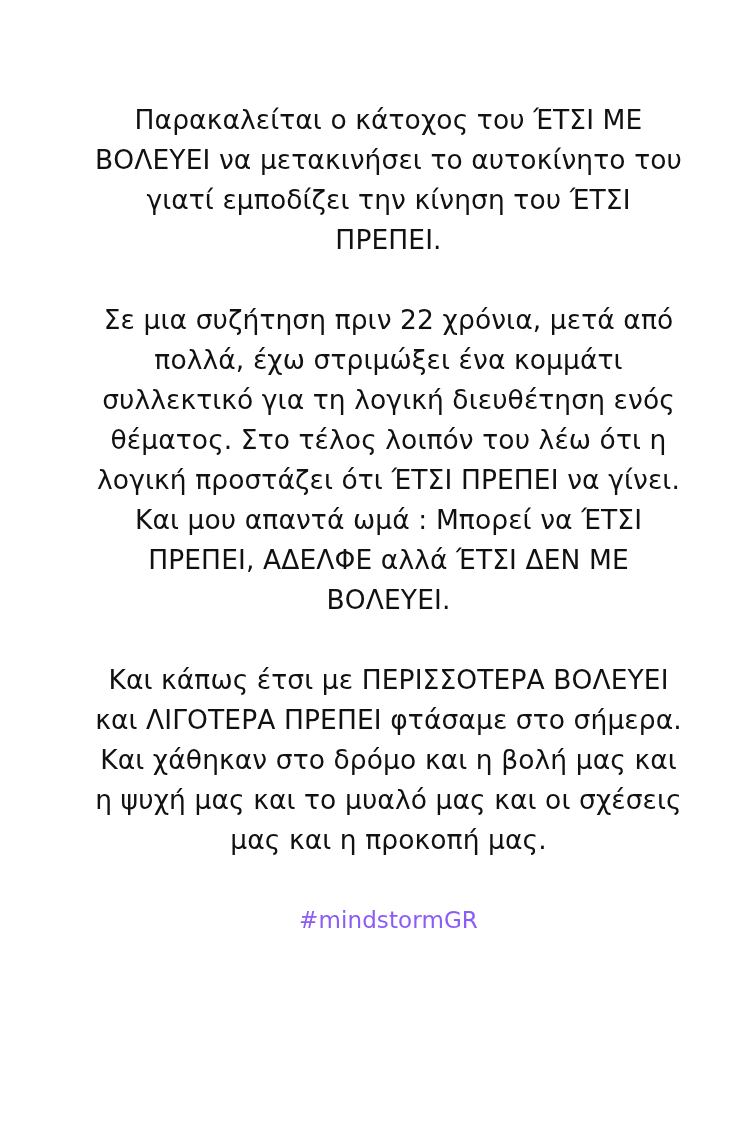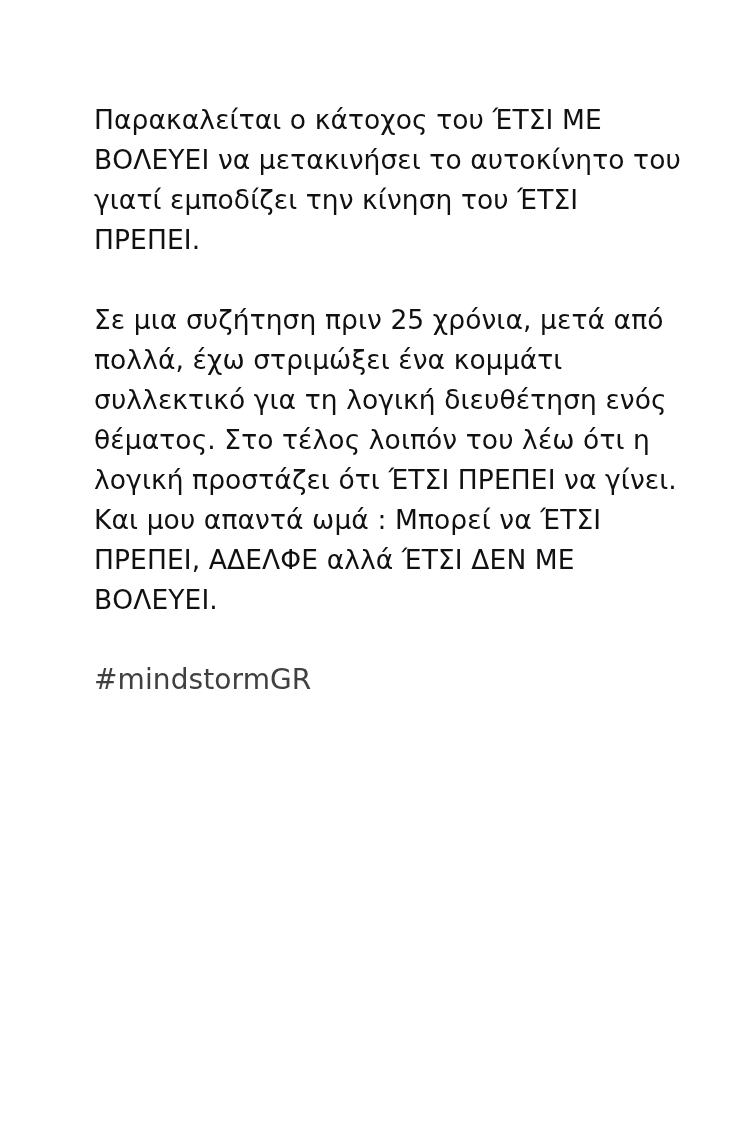--- a/index.html
+++ b/index.html
@@ -13,44 +13,46 @@
     font-family: "DejaVu Sans", sans-serif;
     overflow: hidden;
   }
   .post {
     width: 755px;
     height: 1128px;
     box-sizing: border-box;
     background: #ffffff;
     padding: 100px 72px 60px 94px;
     display: block;
+    text-align: center;
   }
   .post-body {
     color: #111113;
     font-size: 26.5px;
     line-height: 40px;
     letter-spacing: 0.1px;
     font-weight: 400;
   }
   .para {
     margin: 0 0 40px 0;
     white-space: pre-wrap;
   }
   .para:last-child {
     margin-bottom: 0;
   }
   .hashtag {
-    color: #404040;
-    font-size: 28px;
+    color: #8b5cf6;
+    font-size: 23px;
     line-height: 40px;
     margin: 0;
   }
 </style>
 </head>
 <body>
 
 <div class="post">
   <div class="post-body">
     <p class="para">Παρακαλείται ο κάτοχος του ΈΤΣΙ ΜΕ ΒΟΛΕΥΕΙ να μετακινήσει το αυτοκίνητο του γιατί εμποδίζει την κίνηση του ΈΤΣΙ ΠΡΕΠΕΙ.</p>
-    <p class="para">Σε μια συζήτηση πριν 25 χρόνια, μετά από πολλά, έχω στριμώξει ένα κομμάτι συλλεκτικό για τη λογική διευθέτηση ενός θέματος. Στο τέλος λοιπόν του λέω ότι η λογική προστάζει ότι ΈΤΣΙ ΠΡΕΠΕΙ να γίνει. Και μου απαντά ωμά : Μπορεί να ΈΤΣΙ ΠΡΕΠΕΙ, ΑΔΕΛΦΕ αλλά ΈΤΣΙ ΔΕΝ ΜΕ ΒΟΛΕΥΕΙ.</p>
+    <p class="para">Σε μια συζήτηση πριν 22 χρόνια, μετά από πολλά, έχω στριμώξει ένα κομμάτι συλλεκτικό για τη λογική διευθέτηση ενός θέματος. Στο τέλος λοιπόν του λέω ότι η λογική προστάζει ότι ΈΤΣΙ ΠΡΕΠΕΙ να γίνει. Και μου απαντά ωμά : Μπορεί να ΈΤΣΙ ΠΡΕΠΕΙ, ΑΔΕΛΦΕ αλλά ΈΤΣΙ ΔΕΝ ΜΕ ΒΟΛΕΥΕΙ.</p>
+    <p class="para">Και κάπως έτσι με ΠΕΡΙΣΣΟΤΕΡΑ ΒΟΛΕΥΕΙ και ΛΙΓΟΤΕΡΑ ΠΡΕΠΕΙ φτάσαμε στο σήμερα. Και χάθηκαν στο δρόμο και η βολή μας και η ψυχή μας και το μυαλό μας και οι σχέσεις μας και η προκοπή μας.</p>
     <p class="hashtag">#mindstormGR</p>
   </div>
 </div>
 
 </body></html>

